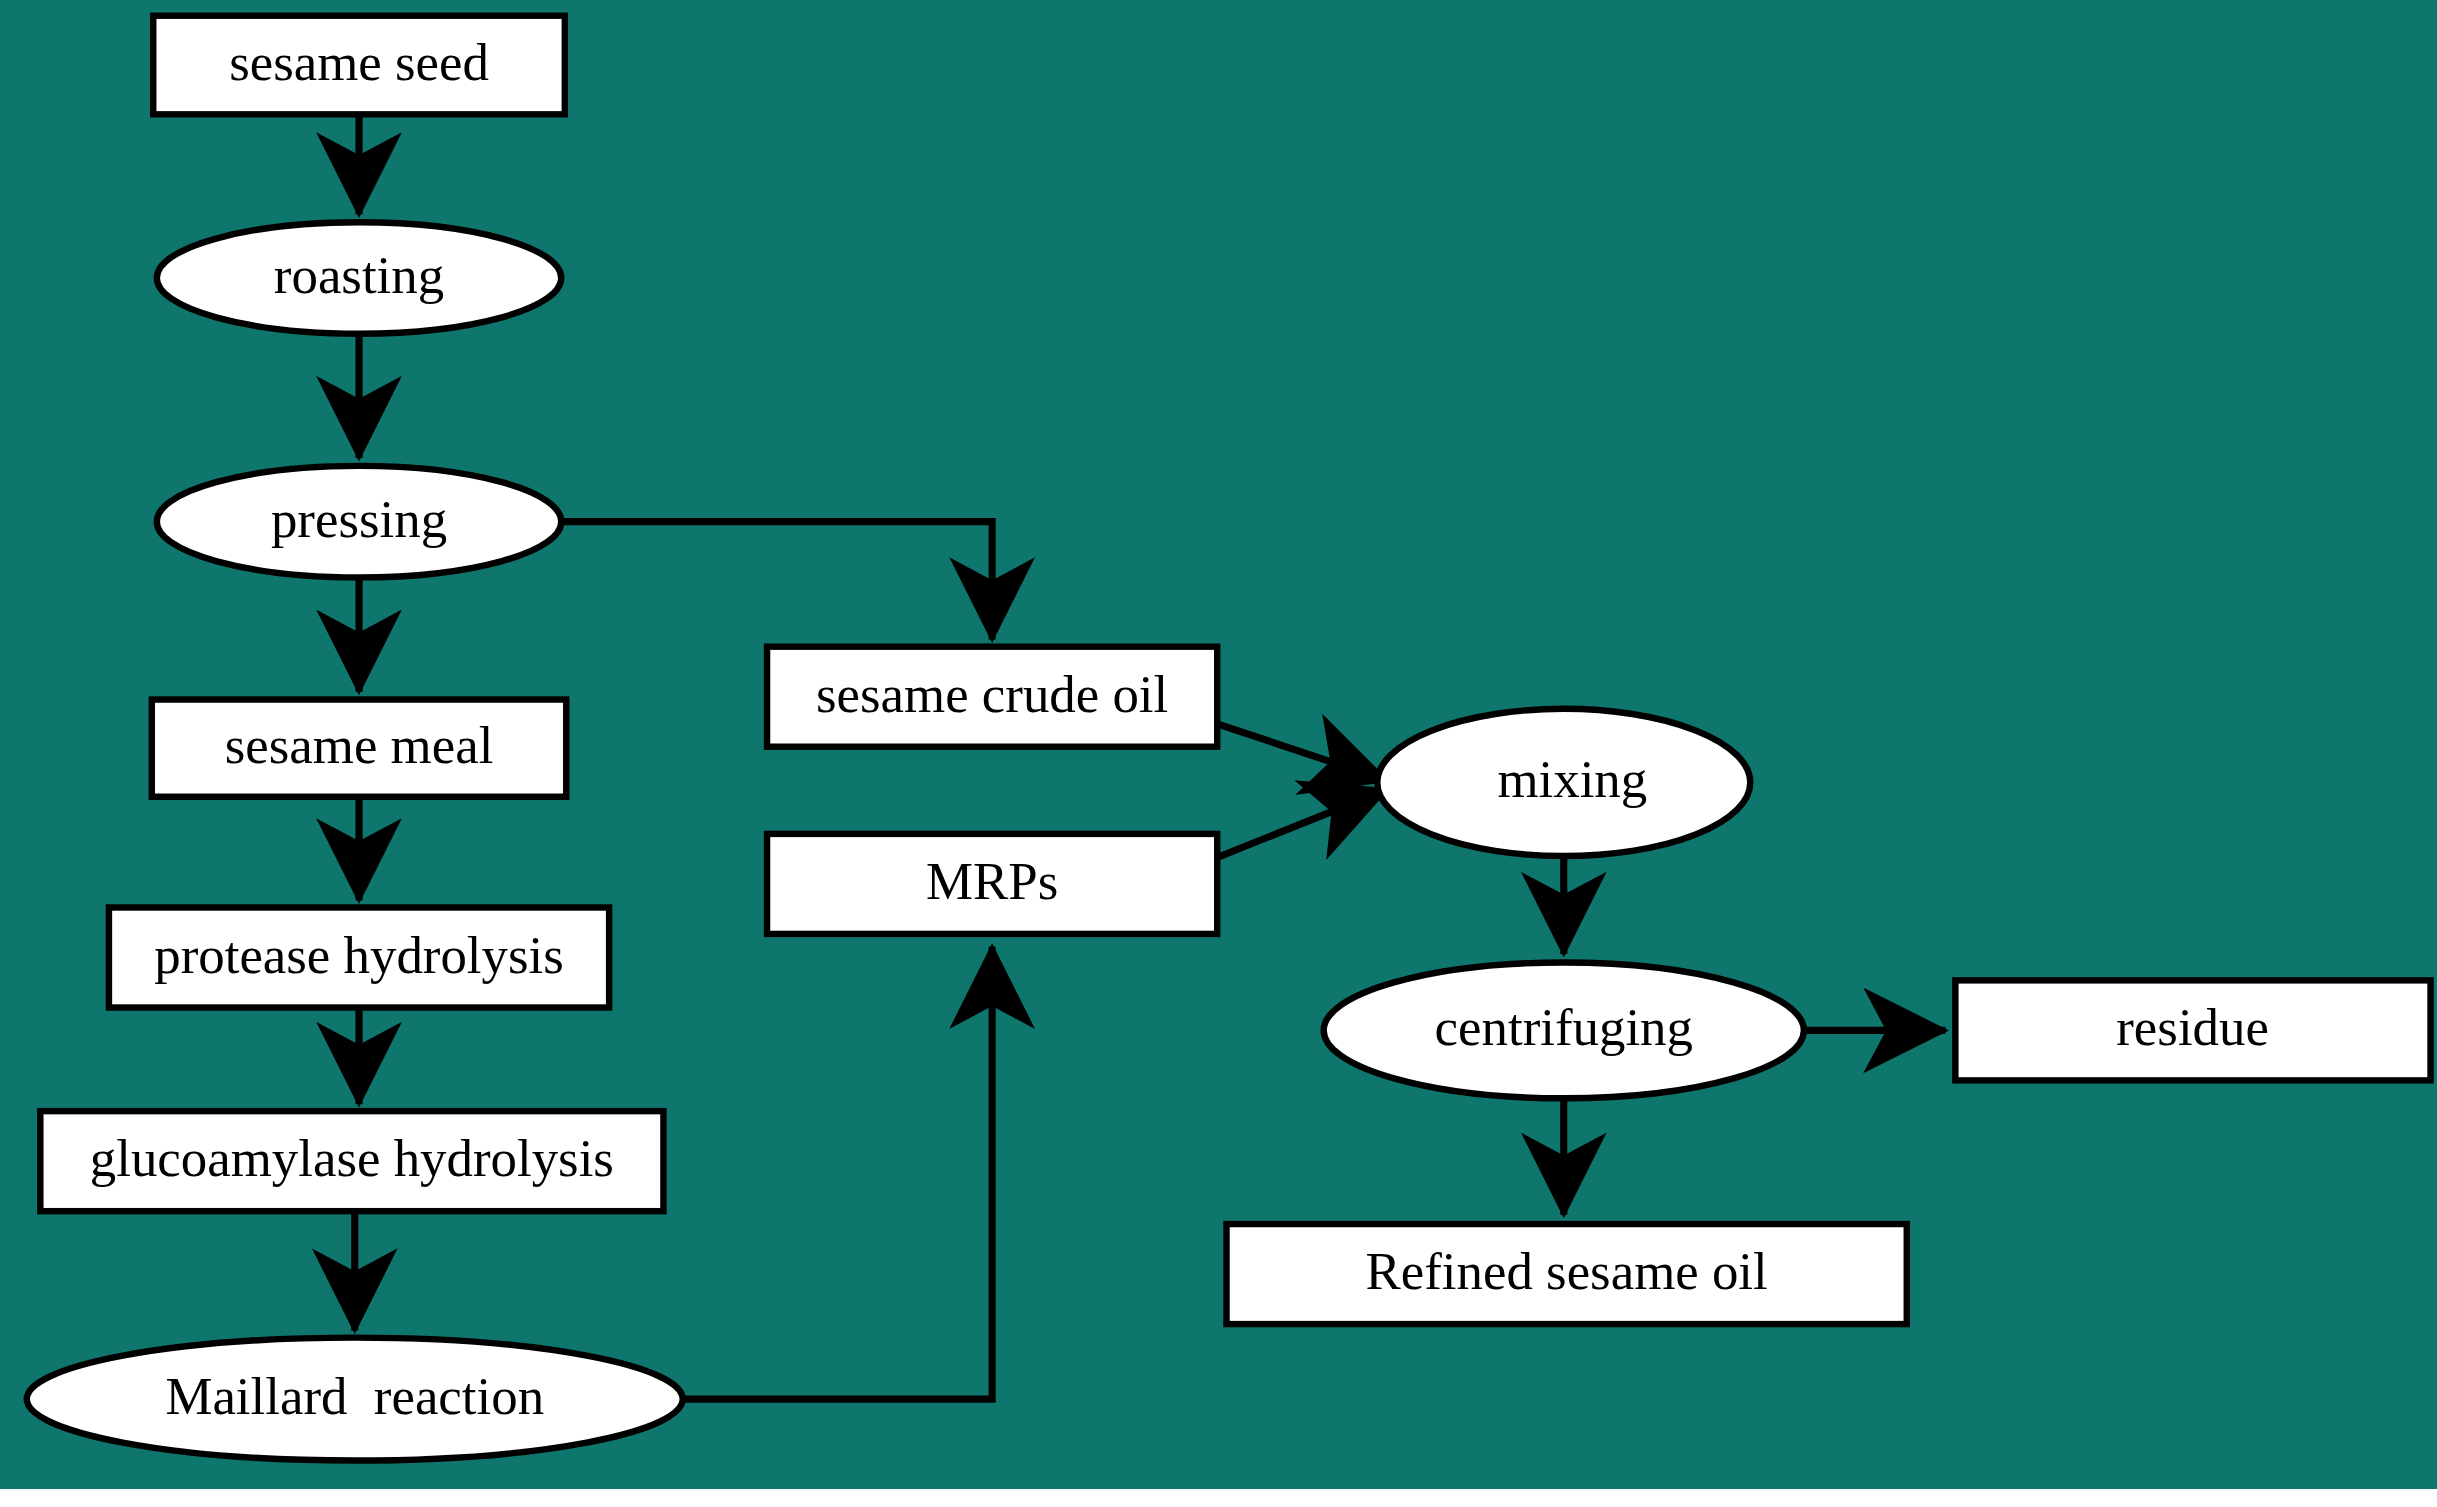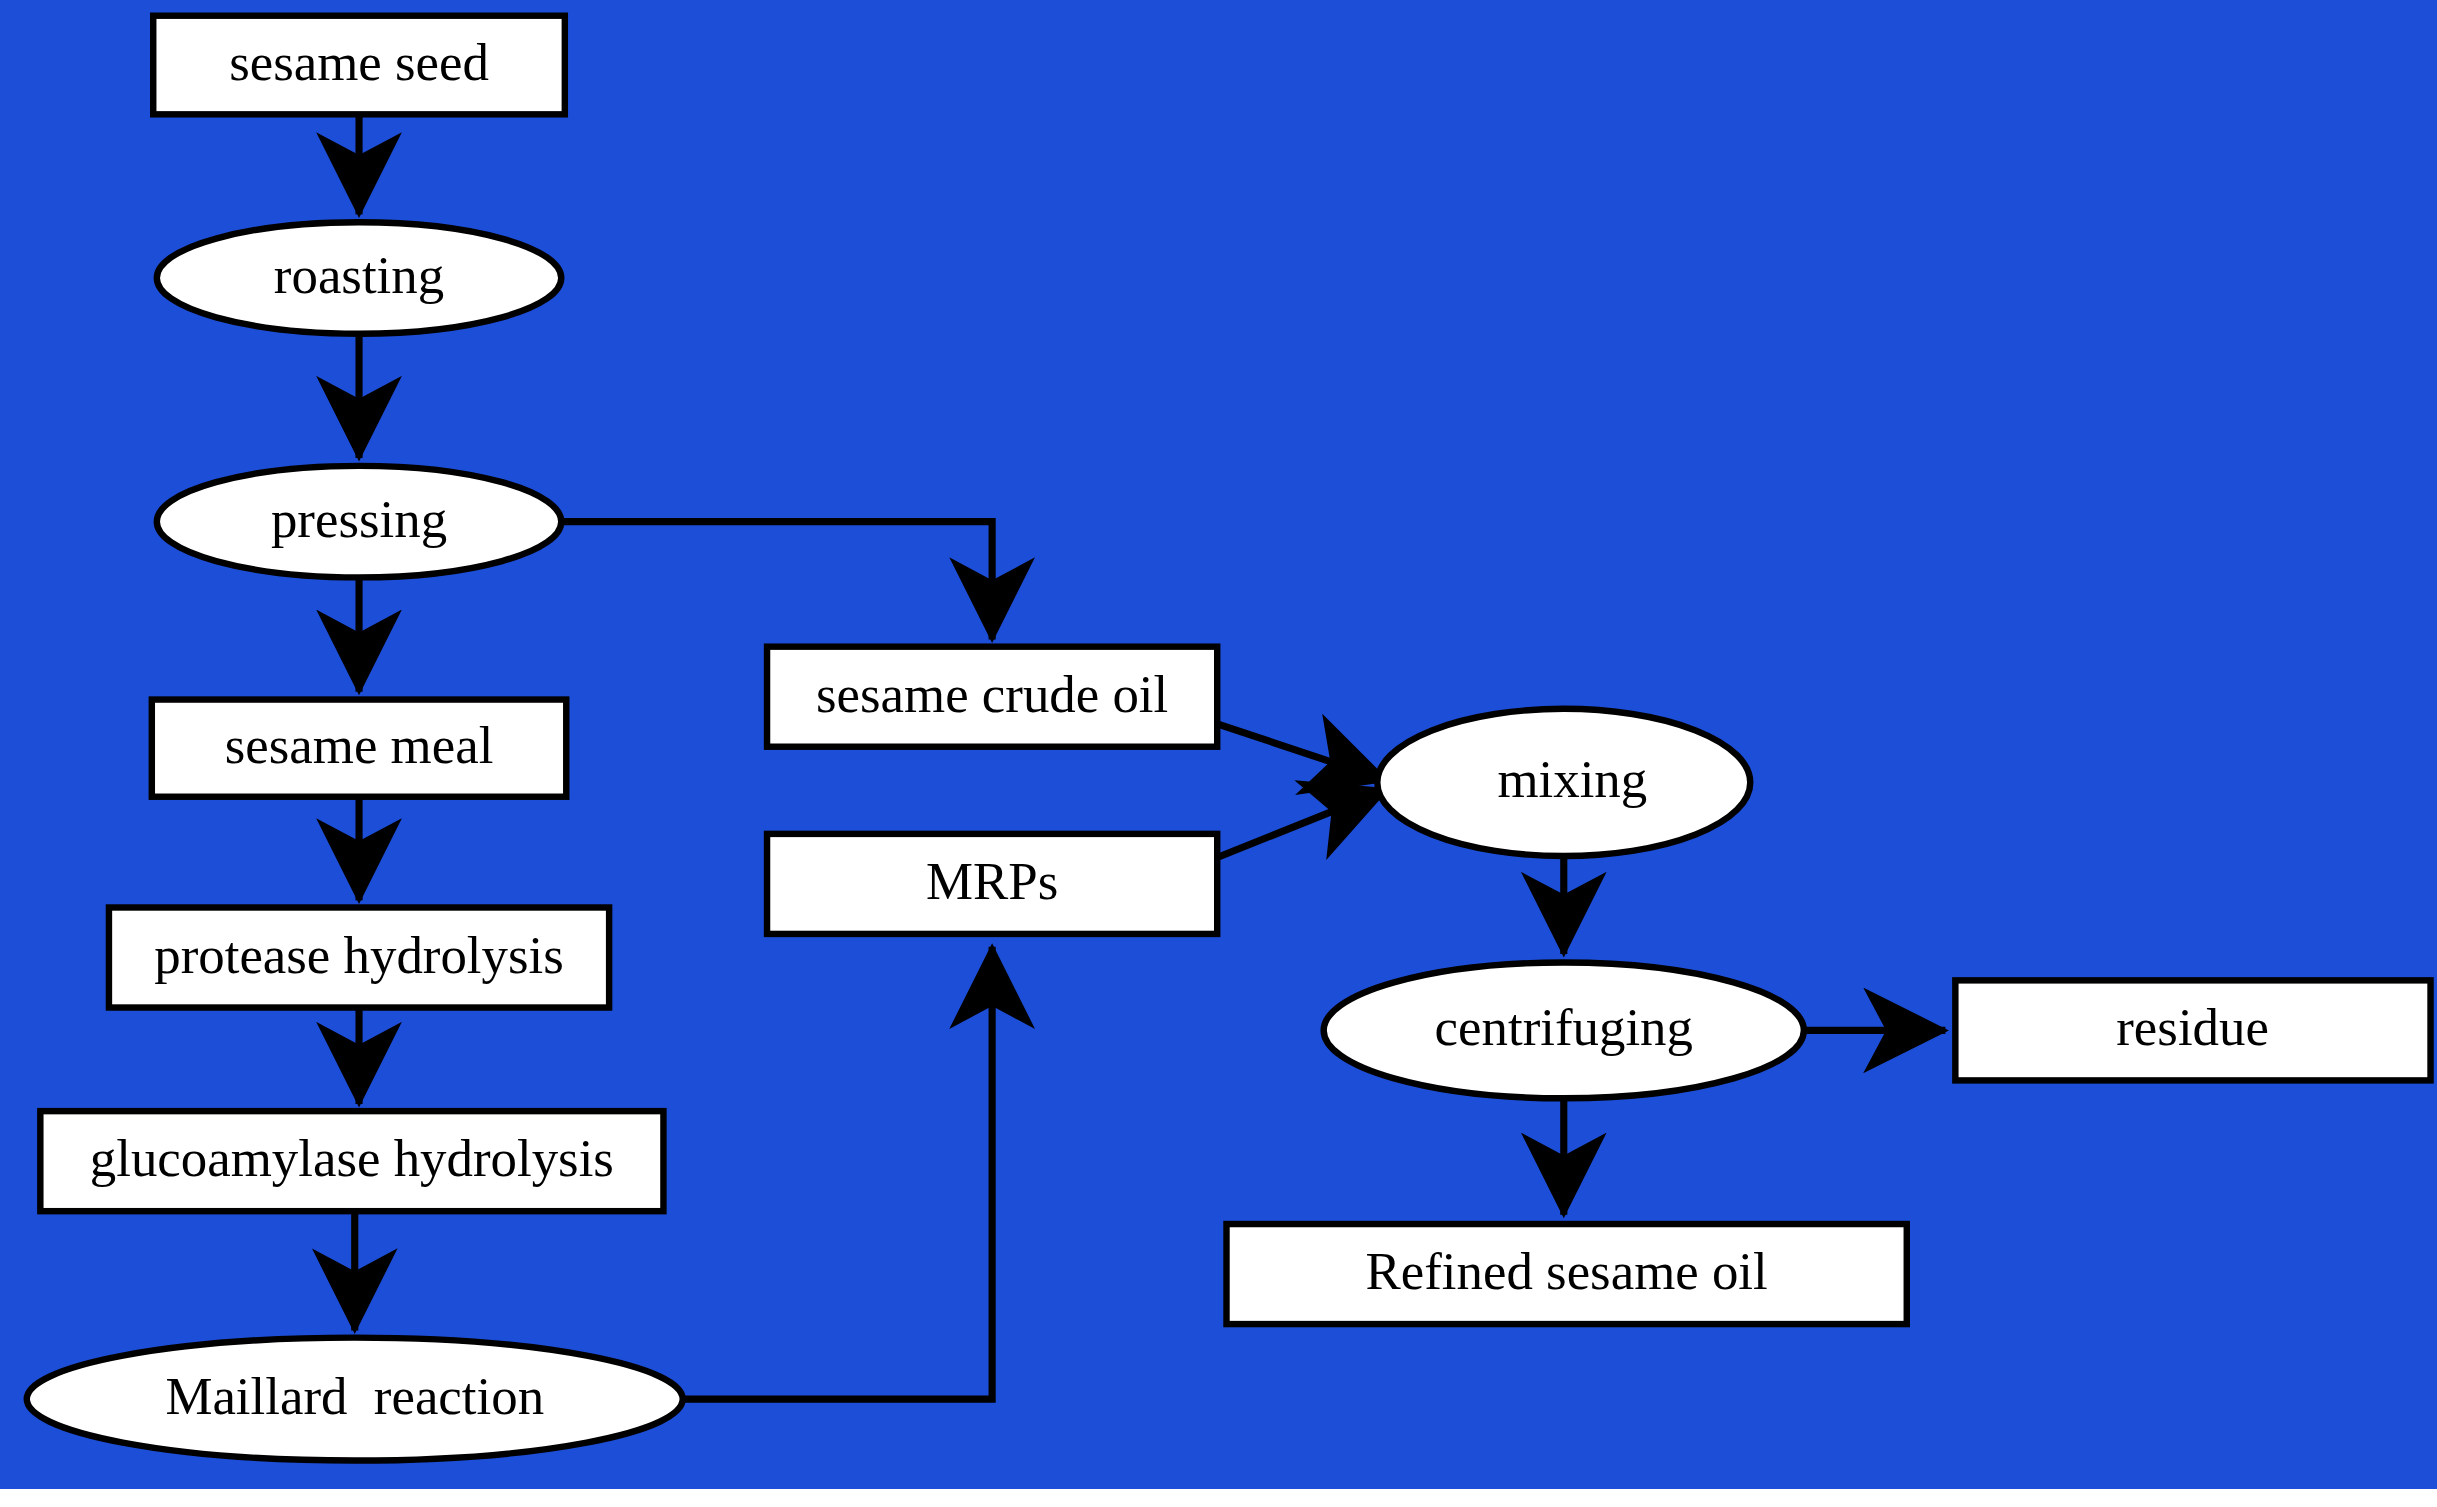--- a/index.html
+++ b/index.html
@@ -11,21 +11,21 @@
   body {
     width: 2438px;
     height: 1507px;
     font-family: "Liberation Serif", "DejaVu Serif", serif;
     overflow: hidden;
   }
   #flowchart-root {
     position: relative;
     width: 2438px;
     height: 1489px;
-    background: #1d4ed8;
+    background: #0f766e;
   }
   svg#flow-svg {
     display: block;
     width: 2438px;
     height: 1507px;
   }
   .node-shape {
     fill: #ffffff;
     stroke: #000000;
     stroke-width: 9;

